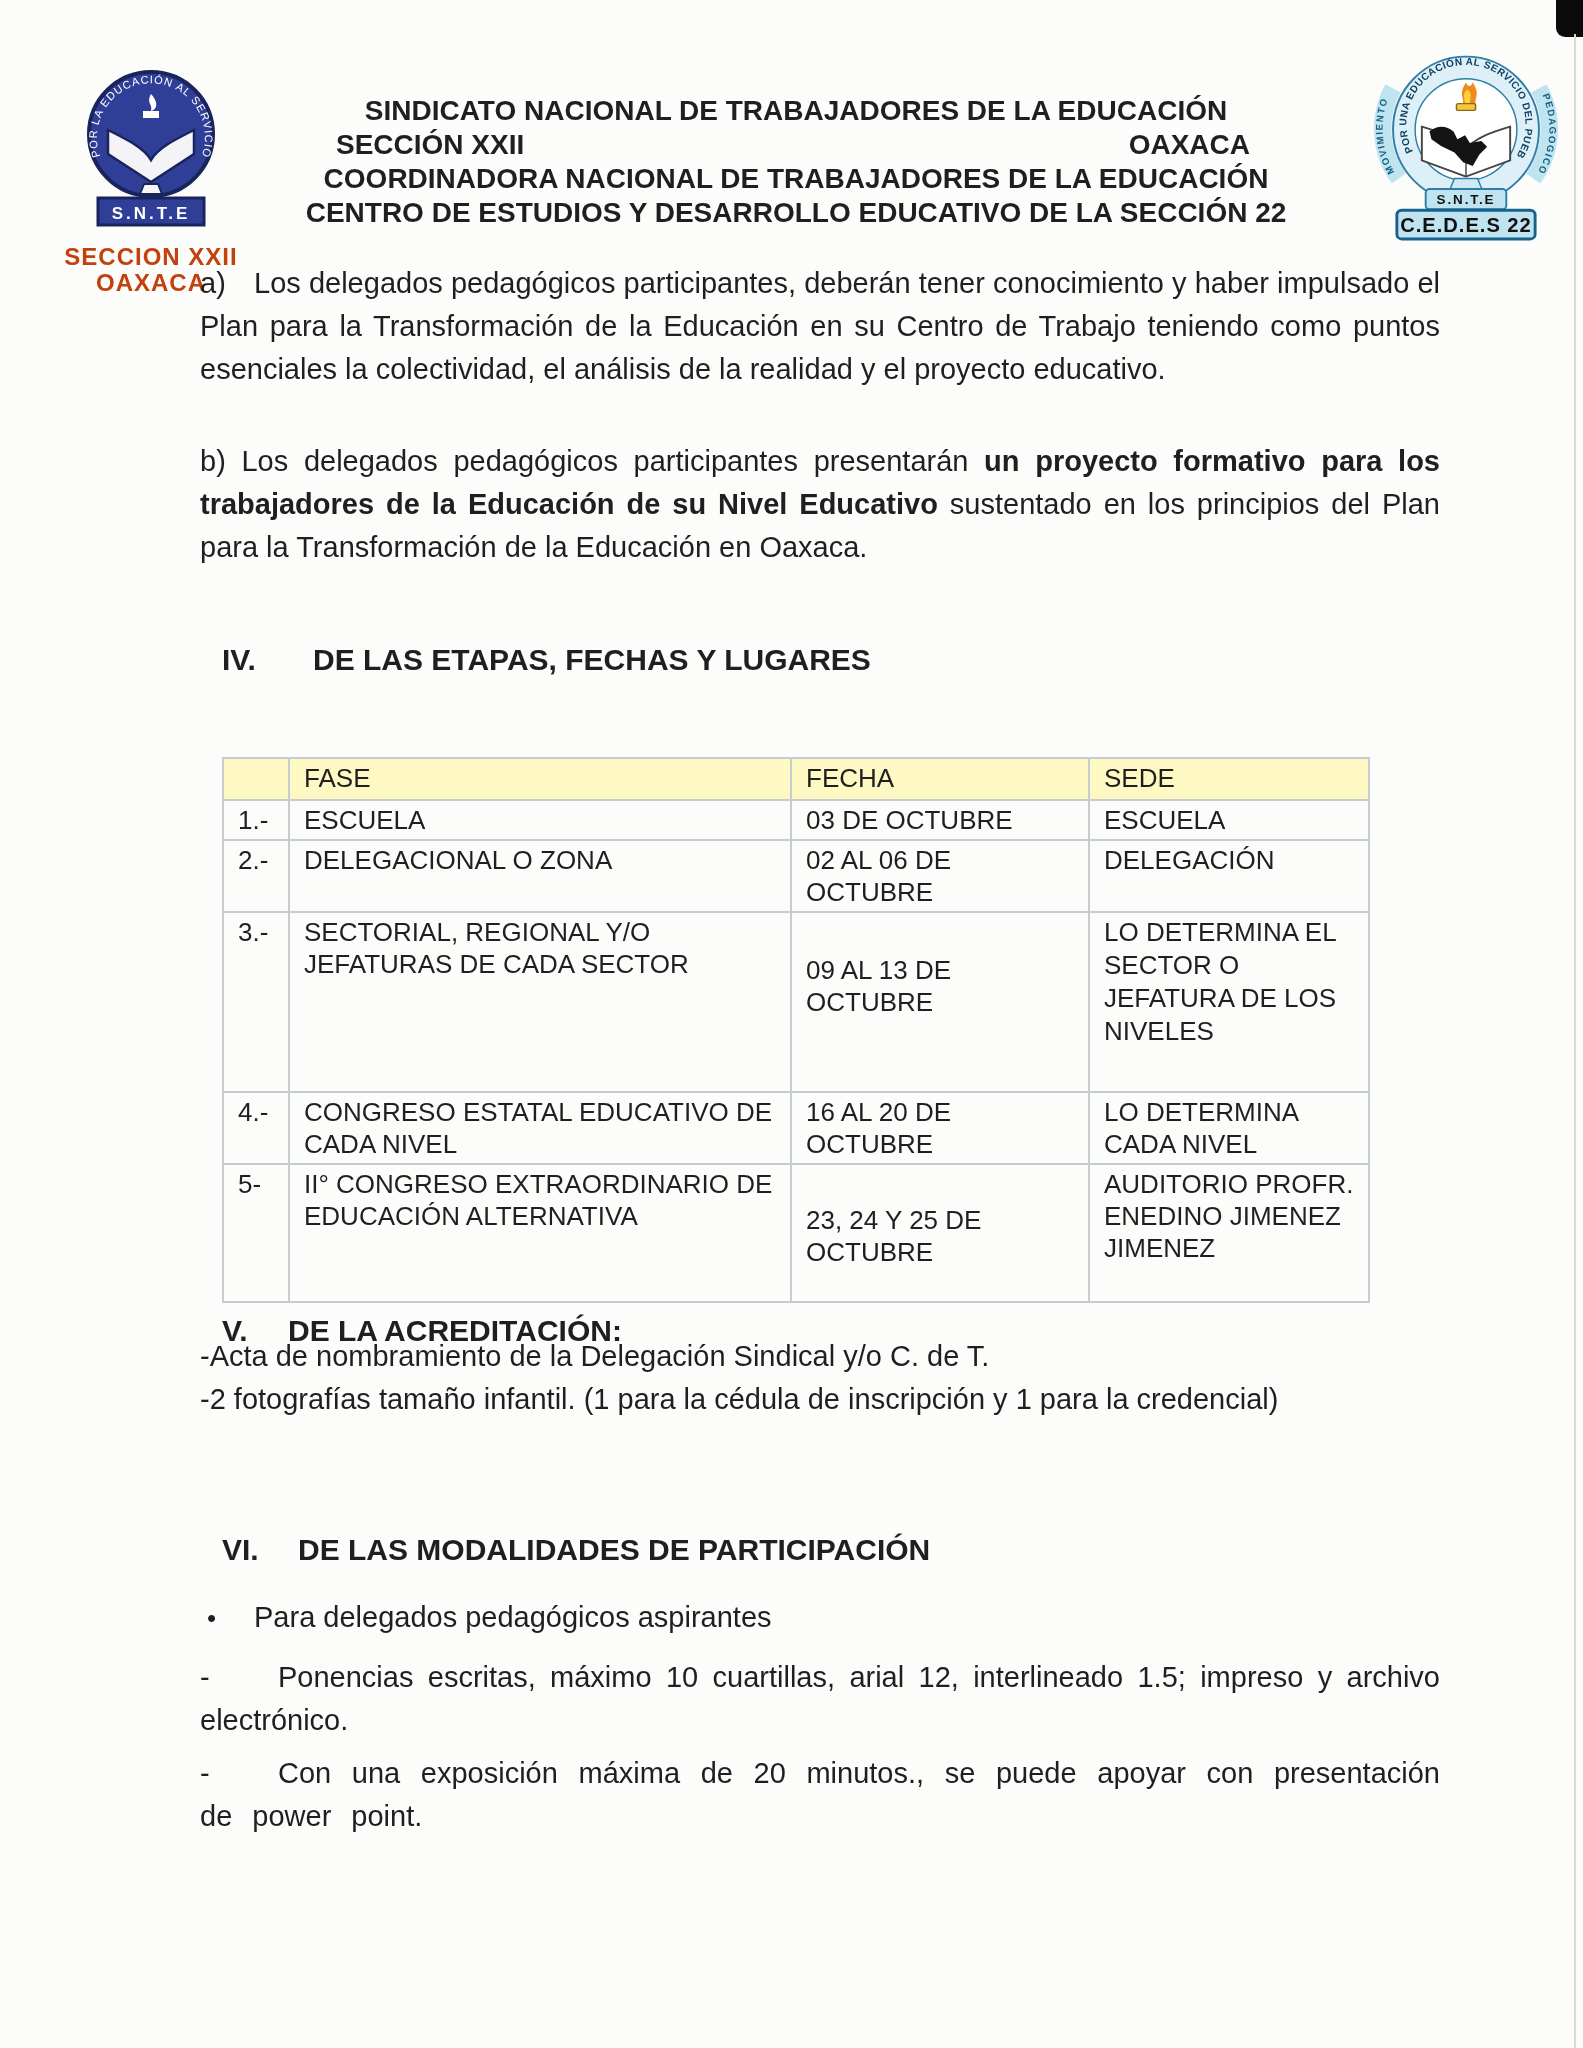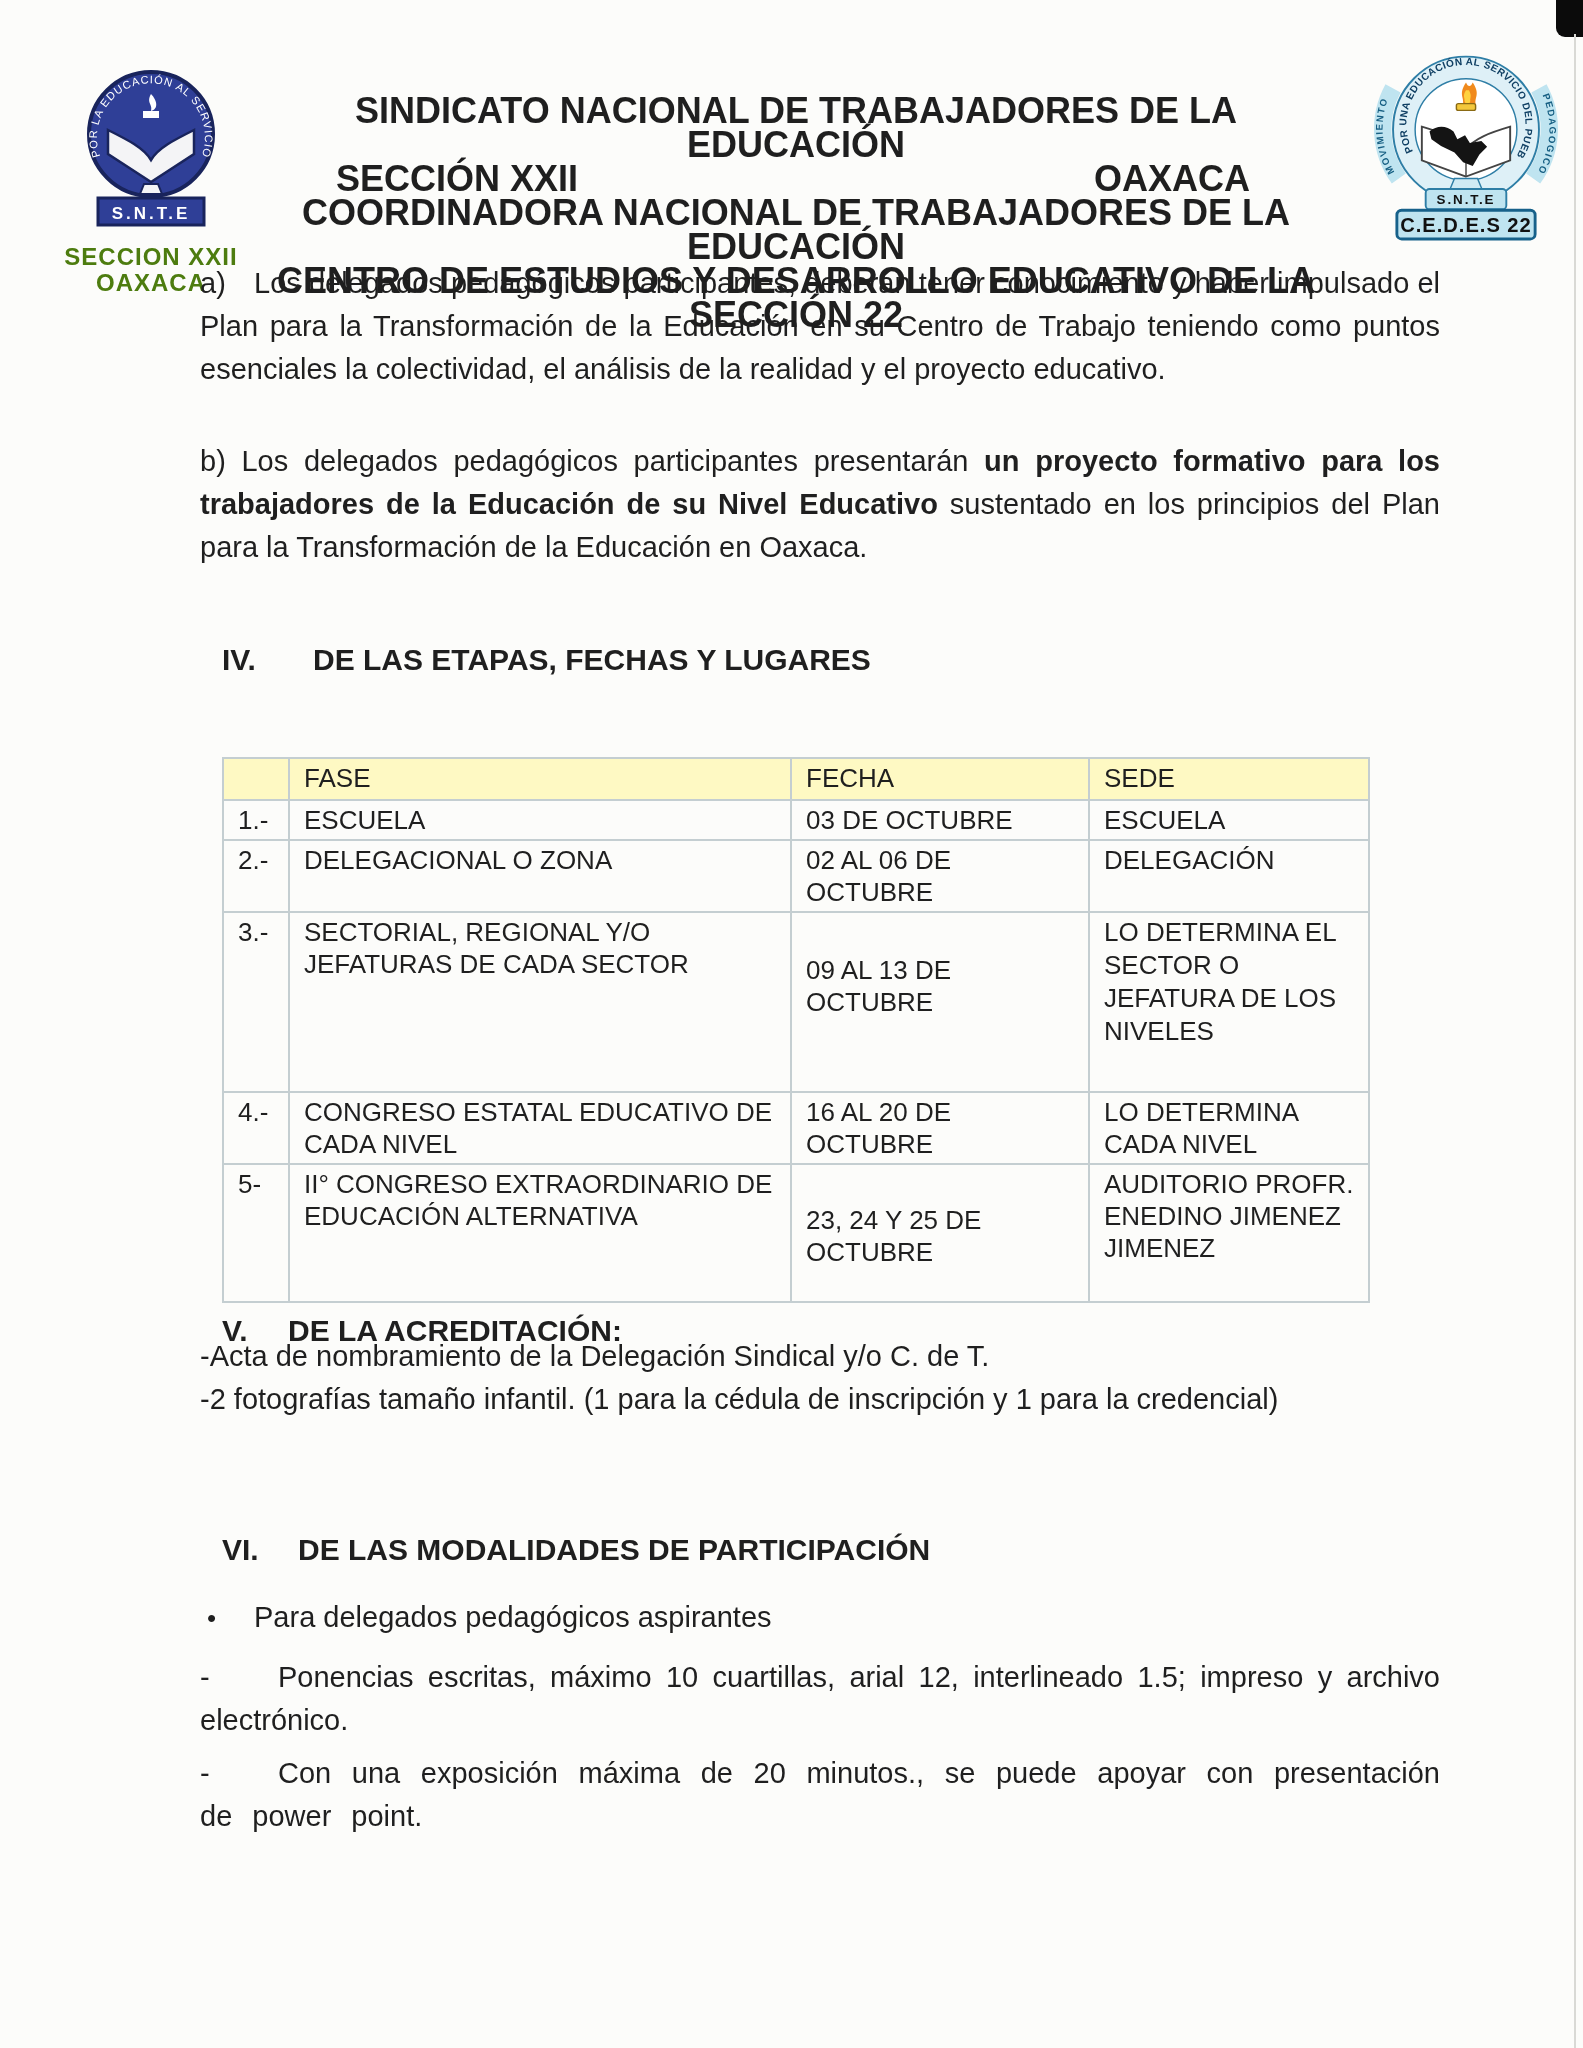--- a/index.html
+++ b/index.html
@@ -6,23 +6,23 @@
   .page{
     position:relative;width:1583px;height:2048px;background:#fcfcfa;overflow:hidden;
     font-family:"Liberation Sans","DejaVu Sans",sans-serif;color:#1f1f1f;
   }
   
   .corner-mark{position:absolute;right:0;top:0;width:27px;height:37px;background:#0b0b0b;border-radius:0 0 0 9px;}
   .edge-line{position:absolute;right:7px;top:34px;height:2014px;width:2px;background:#d9d9d5;}
 
   
   .logo-left{position:absolute;left:58px;top:64px;width:186px;text-align:center;}
-  .logo-left .caption{font-weight:bold;color:#4d7c0f;font-size:24px;line-height:26px;letter-spacing:1px;}
+  .logo-left .caption{font-weight:bold;color:#c2410c;font-size:24px;line-height:26px;letter-spacing:1px;}
   .logo-right{position:absolute;left:1370px;top:38px;width:192px;}
-  .header-text{position:absolute;left:250px;top:94px;width:1092px;font-weight:bold;font-size:36px;line-height:34px;}
+  .header-text{position:absolute;left:250px;top:94px;width:1092px;font-weight:bold;font-size:28px;line-height:34px;}
   .header-text .l1,.header-text .l3,.header-text .l4{text-align:center;}
   .header-text .l2{display:flex;justify-content:space-between;padding:0 92px 0 86px;}
 
   
   .blk{position:absolute;left:168px;width:1240px;font-size:29px;line-height:43px;margin-left:32px;}
   .just{text-align:justify;}
   .marker-a{display:inline-block;width:54px;}
   .marker-dash{display:inline-block;width:78px;}
   .marker-bullet{display:inline-block;width:47px;font-size:26px;}
   .heading{position:absolute;left:222px;font-size:30px;font-weight:bold;line-height:36px;}

